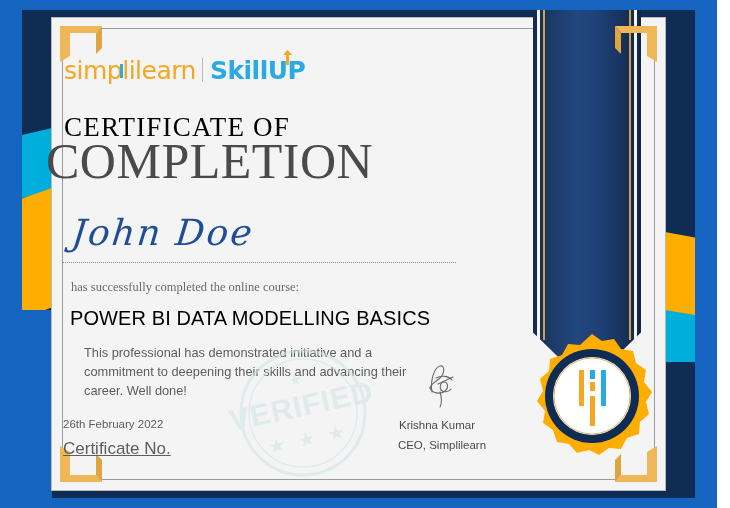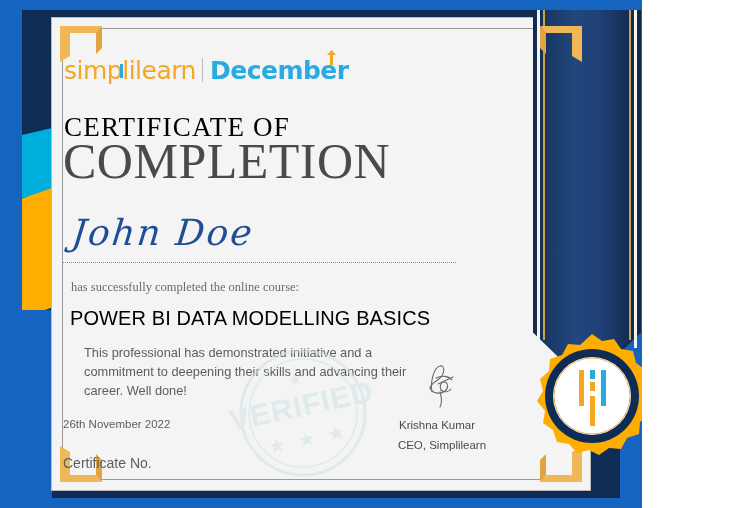--- a/index.html
+++ b/index.html
@@ -2,21 +2,21 @@
 <html><head>
 <meta charset="utf-8">
 <style>
   html, body {
     margin: 0;
     padding: 0;
     background: #ffffff;
   }
   #cert {
     position: relative;
-    width: 642px;
+    width: 717px;
     height: 508px;
     overflow: hidden;
     font-family: "Liberation Sans", sans-serif;
     background: #1565C0;
   }
 
   
   .outer-blue {
     position: absolute;
     inset: 0;
@@ -210,21 +210,21 @@
     position: absolute;
     left: 64px;
     top: 112px;
     font-family: "Liberation Serif", serif;
     font-size: 27px;
     letter-spacing: 1.2px;
     color: #000000;
   }
   .h-completion {
     position: absolute;
-    left: 63px;
+    left: 46px;
     top: 136px;
     font-family: "Liberation Serif", serif;
     font-size: 50px;
     letter-spacing: 0.5px;
     color: #4a4a4a;
     line-height: 1;
   }
 
   
   .name {
@@ -277,23 +277,24 @@
   .date {
     position: absolute;
     left: 63px;
     top: 418px;
     font-size: 11.5px;
     color: #5d5d5d;
   }
   .certno {
     position: absolute;
     left: 63px;
-    top: 455px;
-    font-size: 14px;
+    top: 439px;
+    font-size: 17px;
     color: #5d5d5d;
+    text-decoration: underline;
   }
 
   
   .sig-mark {
     position: absolute;
     left: 418px;
     top: 362px;
     width: 52px;
     height: 46px;
   }
@@ -391,39 +392,39 @@
     <svg width="42" height="36" viewBox="0 0 42 36">
       <path d="M0,0 L42,0 L36,7 L10,7 L10,30 L0,36 Z" fill="#EFB758"></path>
       <path d="M36,7 L42,0 L42,22 L36,28 Z" fill="#E0A441"></path>
     </svg>
   </div>
 
   <div class="logo">
     <span class="simpli">simplilearn</span>
     <span class="idot"></span>
     <span class="bar"></span>
-    <span class="skillup">December</span>
+    <span class="skillup">SkillUP</span>
     <span class="arrow">
       <svg width="9" height="15" viewBox="0 0 9 15">
         <path d="M4.5,0 L9,5 L6,5 L6,15 L3,15 L3,5 L0,5 Z" fill="#F5A623"></path>
       </svg>
     </span>
   </div>
 
   <div class="h-certificate">CERTIFICATE OF</div>
   <div class="h-completion">COMPLETION</div>
 
   <div class="name">John Doe</div>
   <div class="name-rule"></div>
 
   <div class="line-course">has successfully completed the online course:</div>
   <div class="course-title">POWER BI DATA MODELLING BASICS</div>
   <div class="desc">This professional has demonstrated initiative and a commitment to deepening their skills and advancing their career. Well done!</div>
 
-  <div class="date">26th November 2022</div>
+  <div class="date">26th February 2022</div>
   <div class="certno">Certificate No.</div>
 
   <div class="sig-mark">
     <svg width="52" height="46" viewBox="0 0 52 46">
       <g fill="none" stroke="#6a6a6a" stroke-width="1.1" stroke-linecap="round">
         <path d="M14,30 C12,20 16,5 22,4 C27,3 27,11 22,16 C18,20 13,21 12,26"></path>
         <path d="M12,26 C14,31 22,33 27,29 C31,26 30,20 26,20 C23,20 21,24 23,28"></path>
         <path d="M18,16 C24,13 31,14 34,18"></path>
         <path d="M23,28 C26,31 31,30 33,27"></path>
         <path d="M20,22 L35,15"></path>

